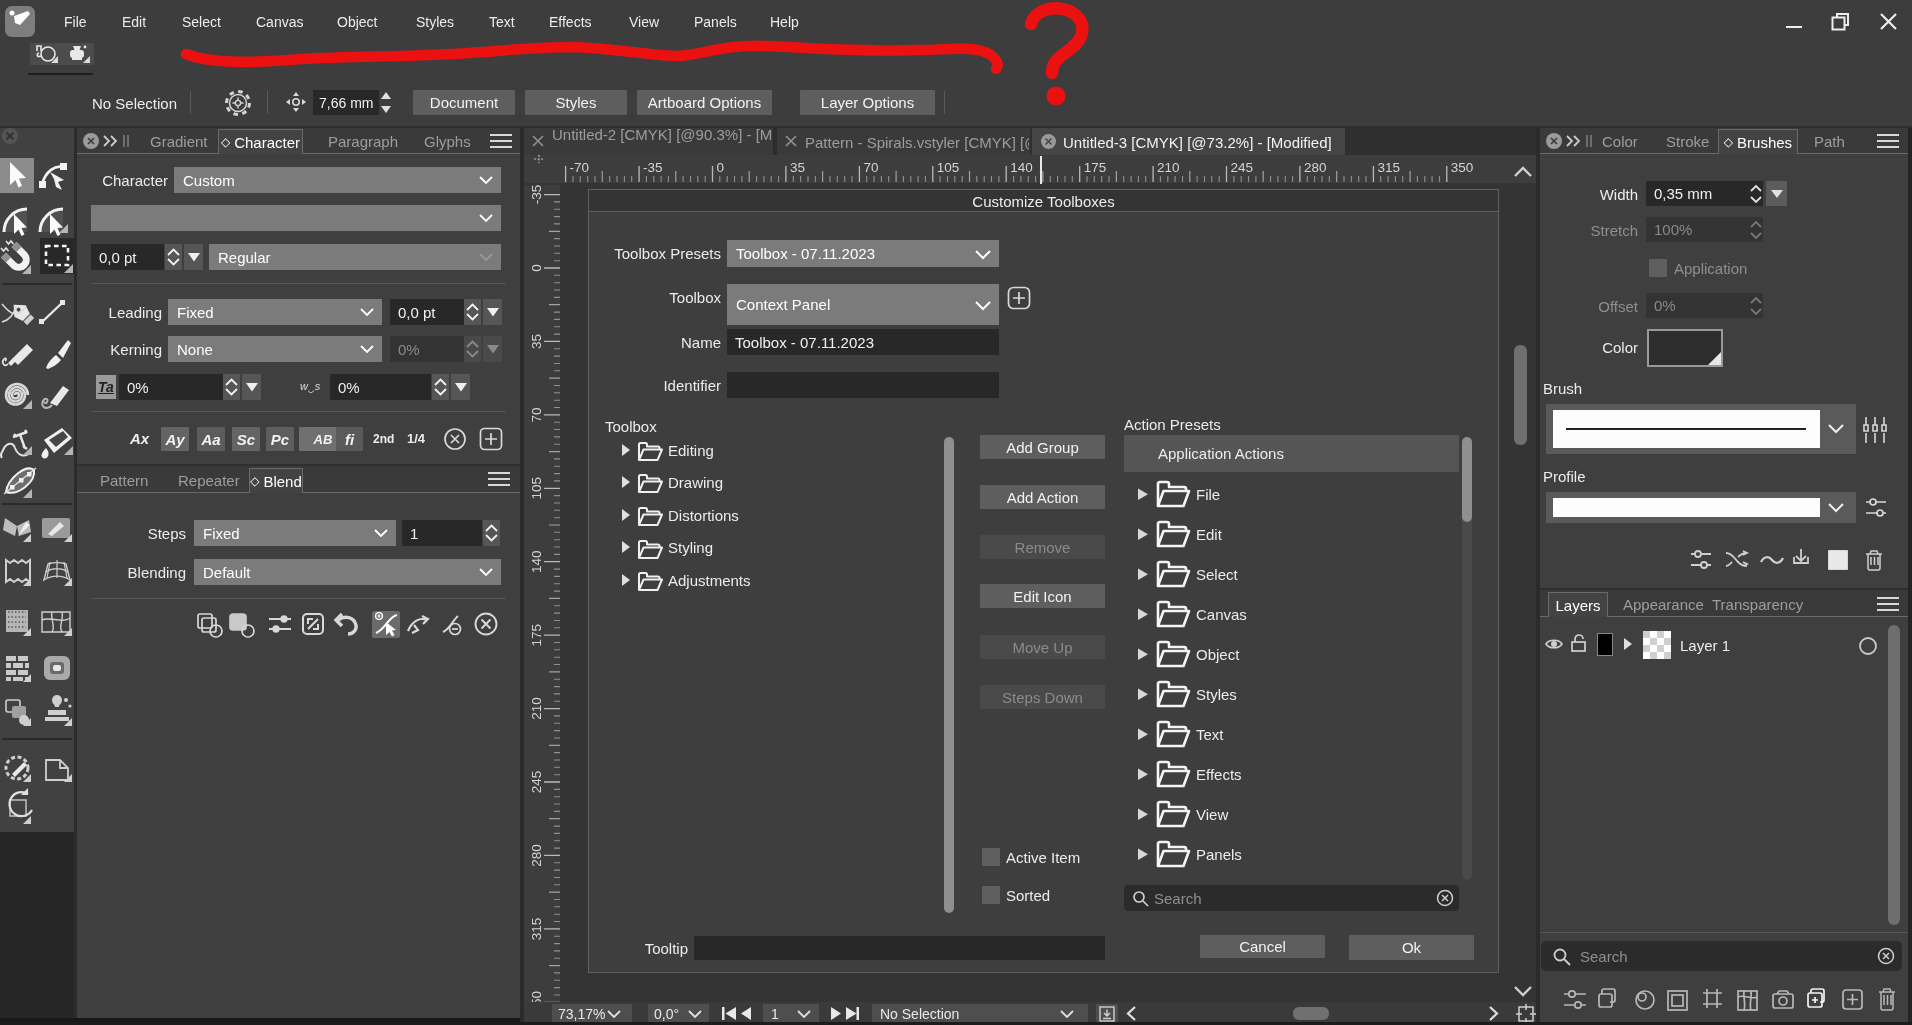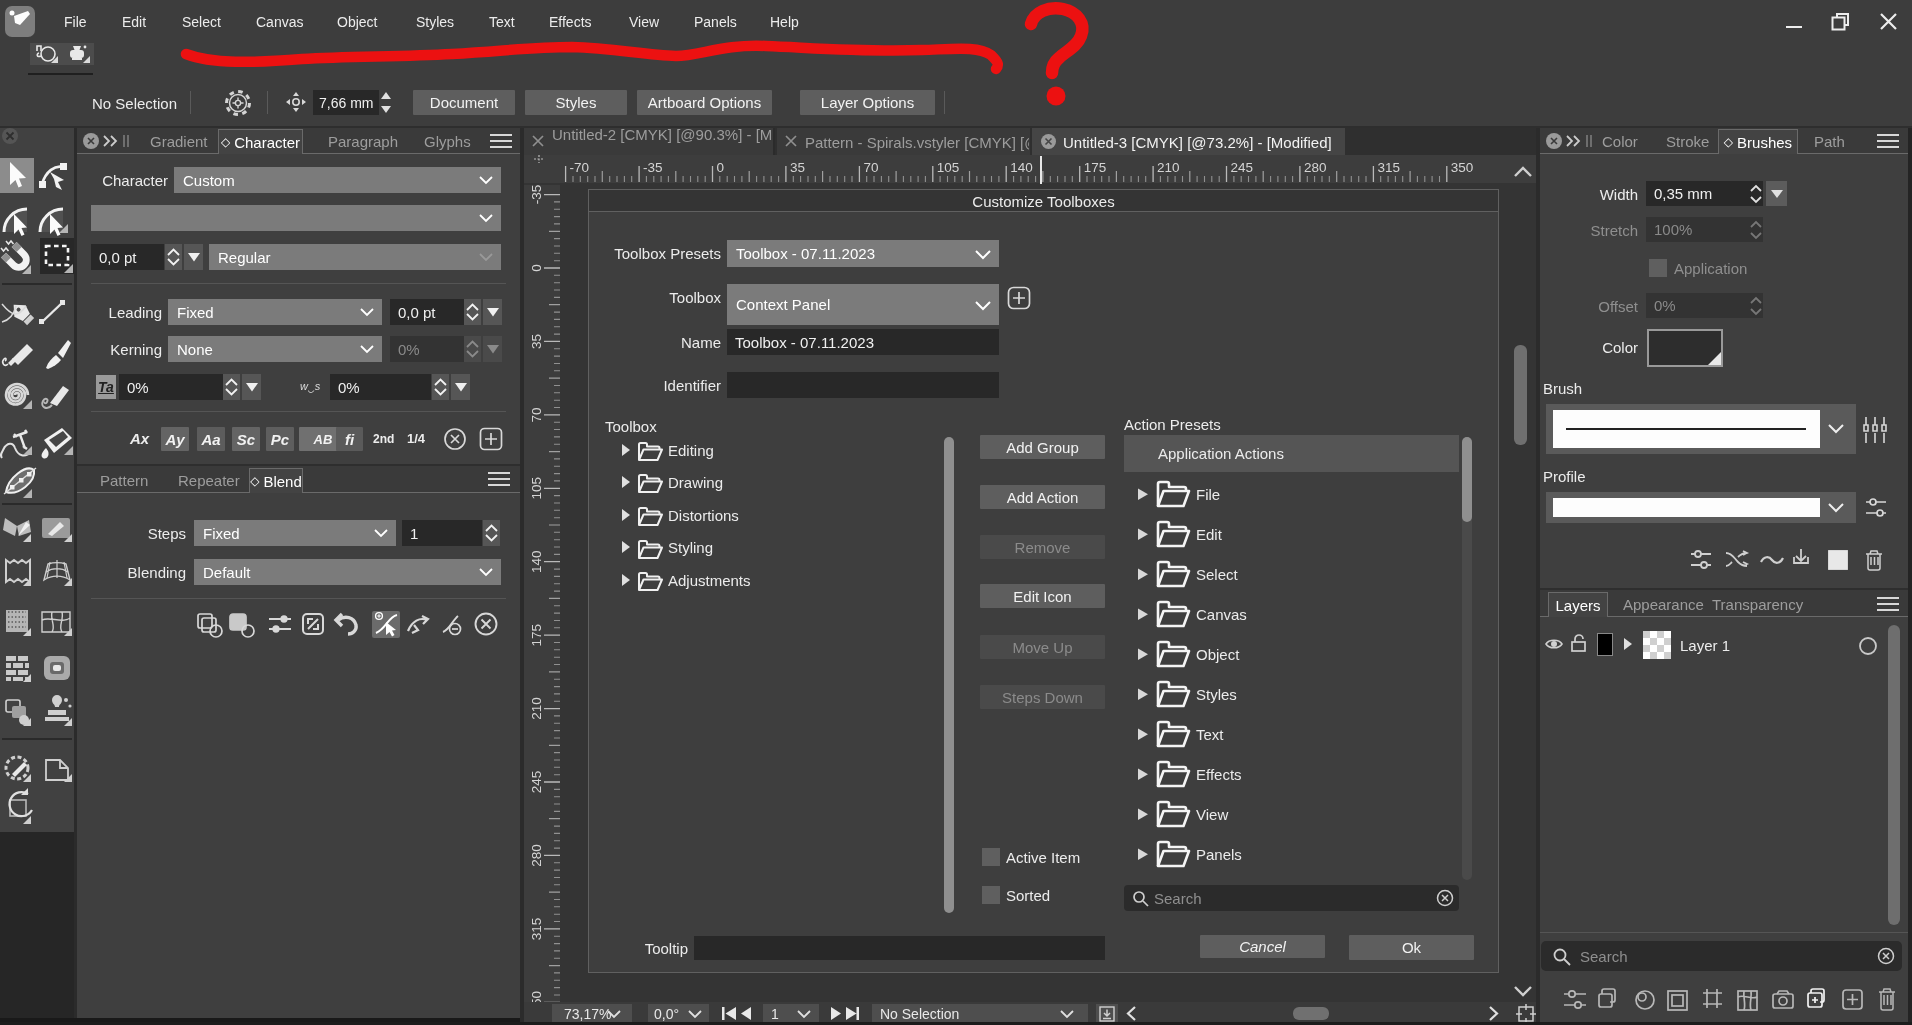--- a/index.html
+++ b/index.html
@@ -646,33 +646,33 @@
   <path d="M11 11 L16 16" stroke="#cfcfcf" stroke-width="1.7"></path>
   </svg>
 <div class="lbl dim" style="left:1154px;top:890px;">Search</div>
 <svg class="abs" style="left:1436px;top:889px;" width="18" height="18" viewBox="0 0 18 18">
   <circle cx="9" cy="9" r="7.5" fill="none" stroke="#cfcfcf" stroke-width="1.5"></circle>
   <path d="M6 6 l6 6 m0 -6 l-6 6" stroke="#cfcfcf" stroke-width="1.5"></path>
   </svg>
 
 <div class="lbl" style="right:1224px;top:940px;">Tooltip</div>
 <div class="inp" style="left:694px;top:936px;width:411px;height:24px;"></div>
-<div class="btn" style="left:1200px;top:935px;width:125px;height:23px;font-style:italic;">Cancel</div>
+<div class="btn" style="left:1200px;top:935px;width:125px;height:23px;">Cancel</div>
 <div class="btn" style="left:1349px;top:935px;width:125px;height:25px;">Ok</div>
 
 <svg class="abs" style="left:1512px;top:165px;" width="22" height="14" viewBox="0 0 22 14">
     <path d="M3 11 L11 3 L19 11" fill="none" stroke="#cfcfcf" stroke-width="2.4"></path>
   </svg>
 <svg class="abs" style="left:1512px;top:984px;" width="22" height="14" viewBox="0 0 22 14">
     <path d="M3 3 L11 11 L19 3" fill="none" stroke="#cfcfcf" stroke-width="2.4"></path>
   </svg>
 <div class="abs" style="left:1514px;top:345px;width:13px;height:100px;background:#6f6f6f;border-radius:6px;"></div>
 
 <div class="abs" style="left:524px;top:1002px;width:1012px;height:23px;background:#3a3a3a;"></div>
-<div class="abs" style="left:552px;top:1004px;width:80px;height:20px;background:#4e4e4e;color:#e8e8e8;font-size:14px;display:flex;align-items:center;padding-left:12px;position:absolute;">73,17%</div>
+<div class="abs" style="left:552px;top:1004px;width:80px;height:20px;background:#4e4e4e;color:#e8e8e8;font-size:14px;display:flex;align-items:center;padding-left:6px;position:absolute;">73,17%</div>
 <svg class="abs" style="left:607px;top:1010px;" width="14" height="9" viewBox="0 0 14 9">
     <path d="M1 1 L7 7 L13 1" fill="none" stroke="#e0e0e0" stroke-width="1.8"></path>
   </svg>
 <div class="abs" style="left:648px;top:1004px;width:61px;height:20px;background:#4e4e4e;color:#e8e8e8;font-size:14px;display:flex;align-items:center;padding-left:6px;">0,0°</div>
 <svg class="abs" style="left:688px;top:1010px;" width="14" height="9" viewBox="0 0 14 9">
     <path d="M1 1 L7 7 L13 1" fill="none" stroke="#e0e0e0" stroke-width="1.8"></path>
   </svg>
 <svg class="abs" style="left:720px;top:1006px;" width="142" height="15" viewBox="0 0 142 15">
   <g fill="#e8e8e8">
     <path d="M2 1 v13 h2.5 V1 Z M16 1 v13 L5.5 7.5 Z"></path>

